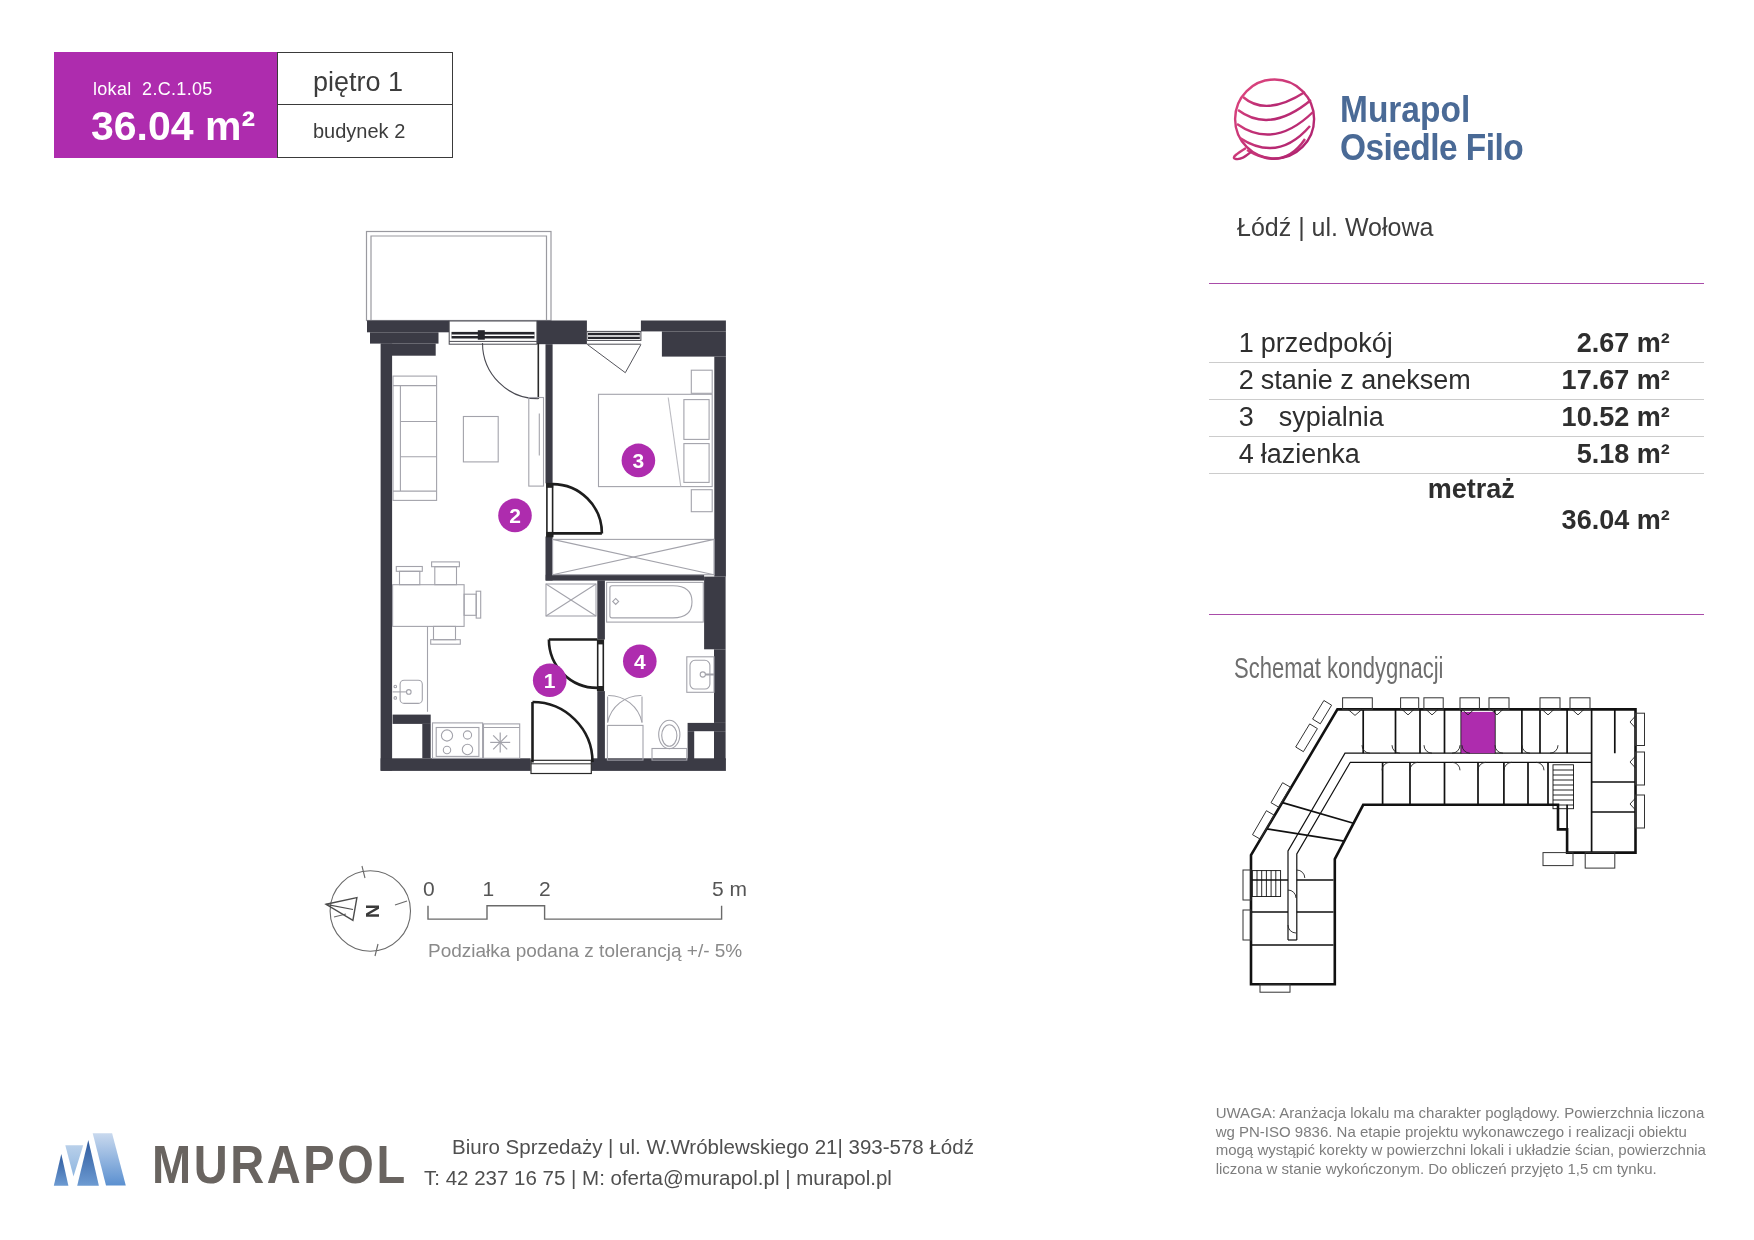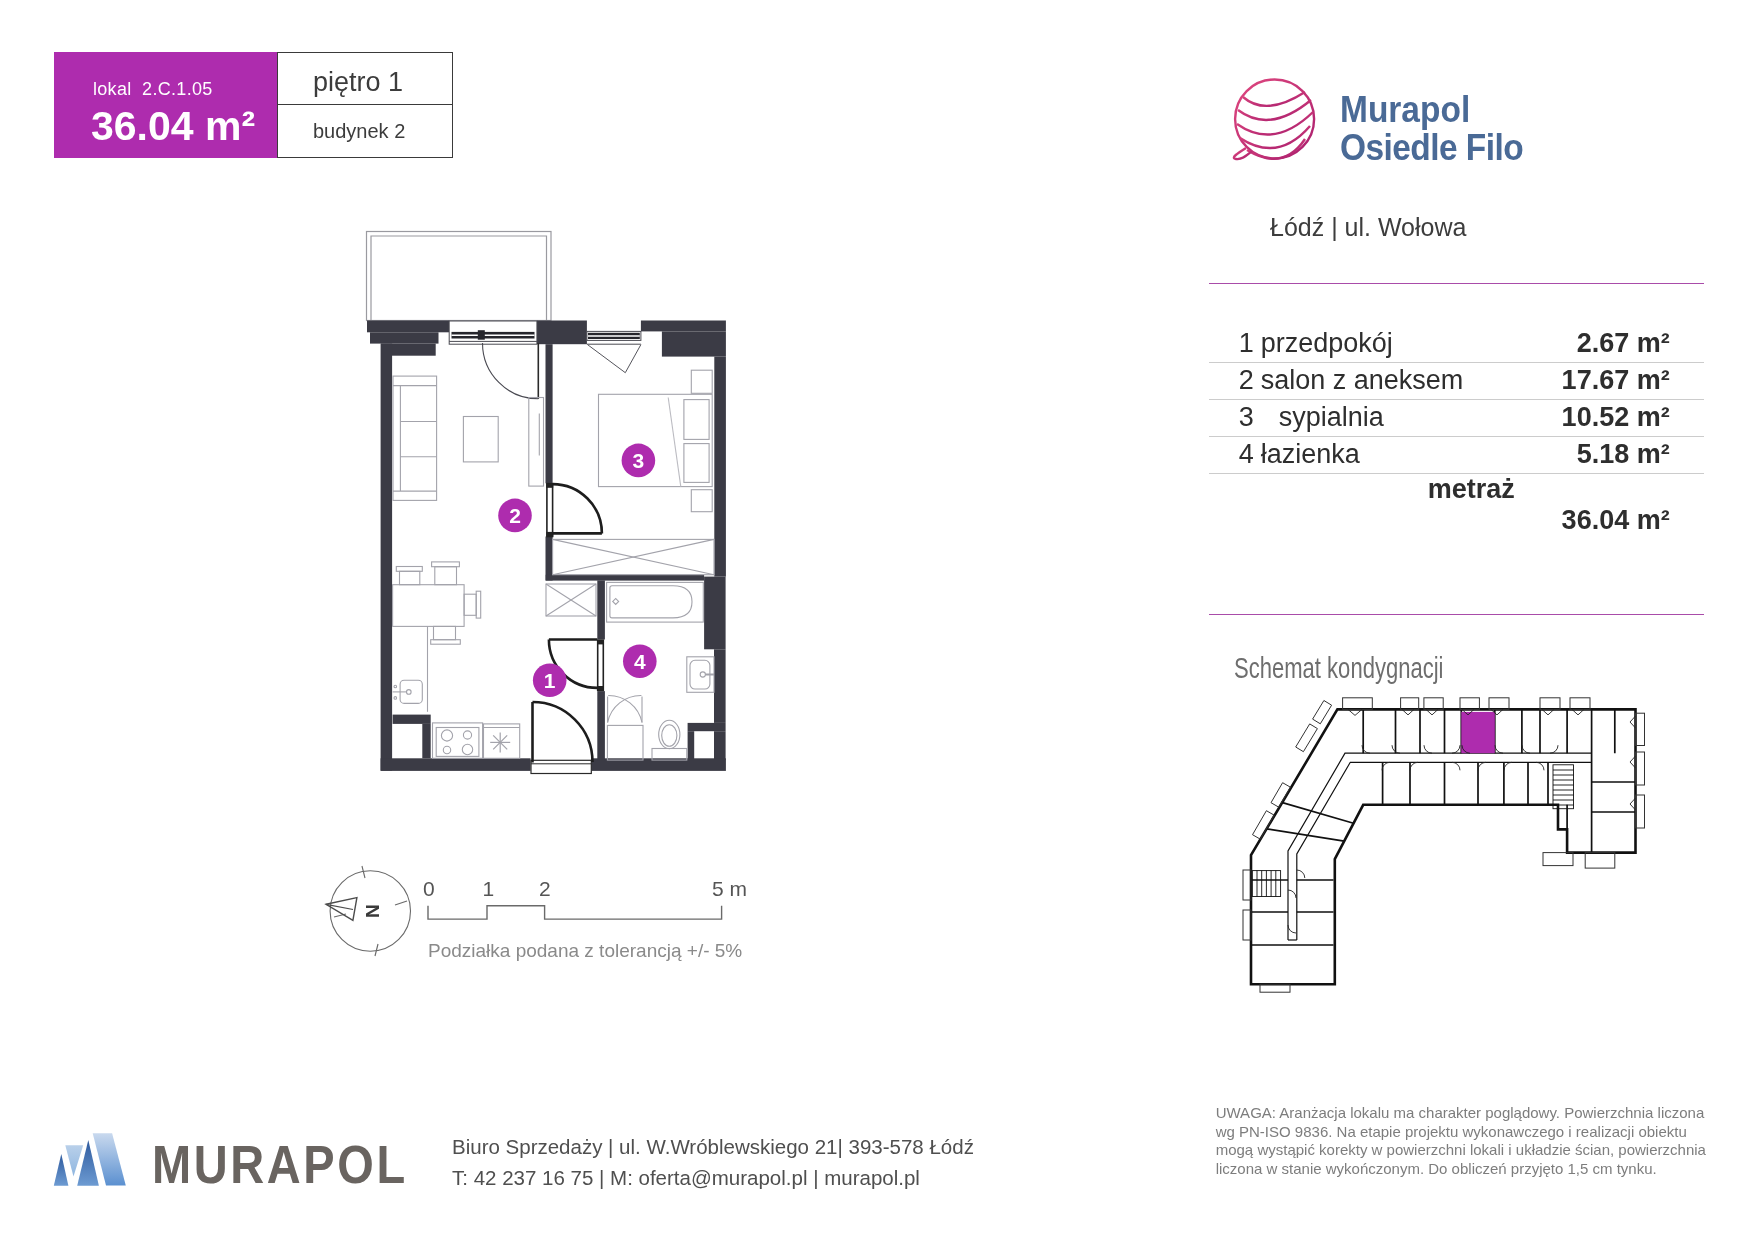--- a/index.html
+++ b/index.html
@@ -17,34 +17,34 @@
 
 <div class="abs" style="left:277.1px;top:52px;width:175.7px;height:53.2px;border:1.4px solid #3a3a3a;box-sizing:border-box;"></div>
 <div class="abs" style="left:313px;top:67px;color:#3c3c3c;font-size:27px;">piętro 1</div>
 
 <div class="abs" style="left:277.1px;top:104px;width:175.7px;height:54px;border:1.4px solid #3a3a3a;box-sizing:border-box;"></div>
 <div class="abs" style="left:313px;top:120px;color:#3c3c3c;font-size:20px;">budynek 2</div>
 
 <div class="abs" style="left:1340px;top:89px;color:#4a6a96;font-size:36px;font-weight:bold;transform:scaleX(.93);transform-origin:0 0;">Murapol</div>
 <div class="abs" style="left:1340px;top:126.5px;color:#4a6a96;font-size:36px;font-weight:bold;letter-spacing:-0.6px;transform:scaleX(.93);transform-origin:0 0;">Osiedle Filo</div>
 
-<div class="abs" style="left:1270px;top:213px;color:#3d3d3d;font-size:25px;">Łódź | ul. Wołowa</div>
+<div class="abs" style="left:1237px;top:213px;color:#3d3d3d;font-size:25px;">Łódź | ul. Wołowa</div>
 
 <div class="abs" style="left:1208.7px;top:283px;width:495px;height:0;border-top:1.6px solid #a94ca9;"></div>
 <div class="abs" style="left:1208.7px;top:325.6px;width:495px;font-size:27px;color:#2e2e2e;">
 
   <div style="height:36px;display:flex;align-items:center;border-bottom:1px solid #ccc;">
     <span style="margin-left:30px;">1</span>
       <span style="margin-left:7px;">przedpokój</span>
     <span style="margin-left:auto;font-weight:bold;margin-right:34px;">2.67 m²</span>
   </div>
 
   <div style="height:36px;display:flex;align-items:center;border-bottom:1px solid #ccc;">
     <span style="margin-left:30px;">2</span>
-      <span style="margin-left:7px;">salon z aneksem</span>
+      <span style="margin-left:7px;">stanie z aneksem</span>
     <span style="margin-left:auto;font-weight:bold;margin-right:34px;">17.67 m²</span>
   </div>
 
   <div style="height:36px;display:flex;align-items:center;border-bottom:1px solid #ccc;">
     <span style="margin-left:30px;">3</span>
       <span style="margin-left:25px;text-align:right;">sypialnia</span>
     <span style="margin-left:auto;font-weight:bold;margin-right:34px;">10.52 m²</span>
   </div>
 
   <div style="height:36px;display:flex;align-items:center;border-bottom:1px solid #ccc;">
@@ -57,21 +57,21 @@
     <span style="margin-left:30px;font-weight:bold;">metraż</span>
     <span style="margin-left:auto;font-weight:bold;margin-right:34px;">36.04 m²</span>
   </div>
 </div>
 <div class="abs" style="left:1208.7px;top:613.5px;width:495px;height:0;border-top:1.6px solid #a94ca9;"></div>
 
 <div class="abs" style="left:1234px;top:652px;color:#6e6e6e;font-size:29px;transform:scaleX(.76);transform-origin:0 0;">Schemat kondygnacji</div>
 
 <div class="abs" style="left:452px;top:1135px;color:#4f4f4f;font-size:20.5px;">Biuro Sprzedaży | ul. W.Wróblewskiego 21| 393-578 Łódź</div>
 
-<div class="abs" style="left:452px;top:1166px;color:#4f4f4f;font-size:20.5px;">T: 42 237 16 75 | M: oferta@murapol.pl | murapol.pl</div>
+<div class="abs" style="left:424px;top:1166px;color:#4f4f4f;font-size:20.5px;">T: 42 237 16 75 | M: oferta@murapol.pl | murapol.pl</div>
 
 <div class="abs" style="left:152px;top:1133px;color:#696460;font-size:54px;font-weight:bold;letter-spacing:3px;transform:scaleX(.87);transform-origin:0 0;">MURAPOL</div>
 
 <div class="abs" style="left:1215.7px;top:1104px;width:492px;color:#7d7d7d;font-size:15px;line-height:18.6px;">UWAGA: Aranżacja lokalu ma charakter poglądowy. Powierzchnia liczona wg PN-ISO 9836. Na etapie projektu wykonawczego i realizacji  obiektu mogą wystąpić korekty w powierzchni lokali i układzie ścian, powierzchnia liczona w stanie wykończonym. Do obliczeń przyjęto 1,5 cm tynku.</div>
 
 <svg class="abs" style="left:0;top:0;" width="1754" height="1240" viewBox="0 0 1754 1240">
 <defs>
   <linearGradient id="gsphere" x1="0" y1="0" x2="1" y2="1">
     <stop offset="0" stop-color="#e0487f"></stop>
         <stop offset="1" stop-color="#a91e6e"></stop>

